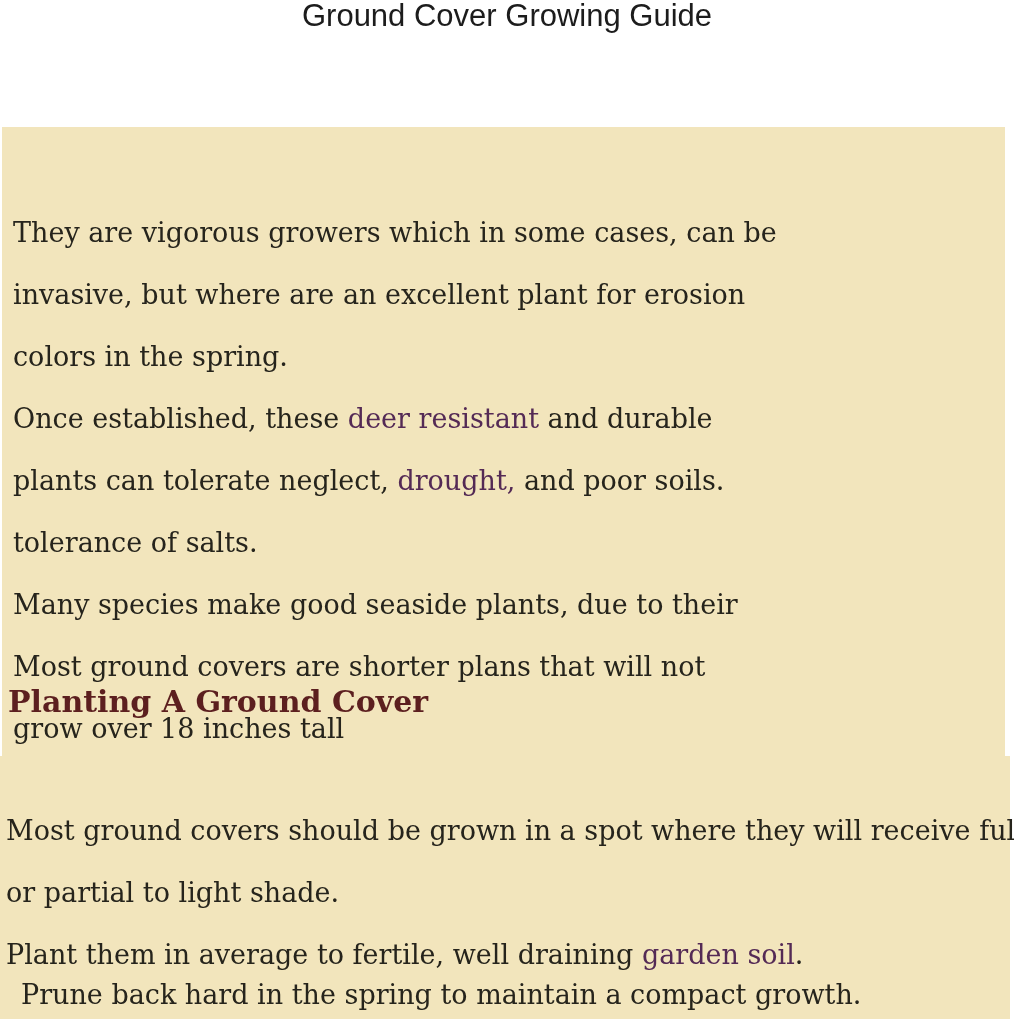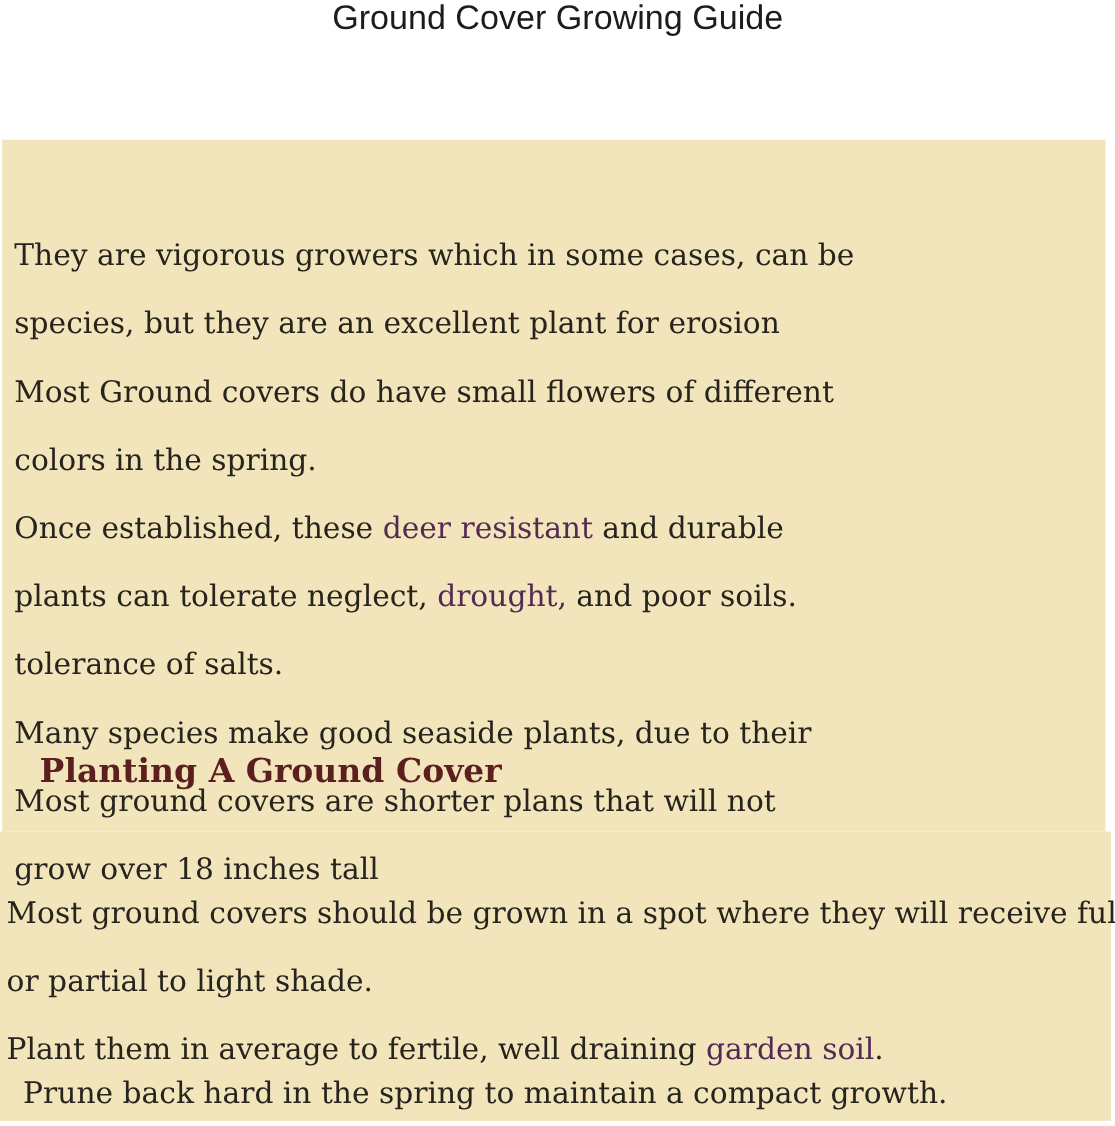--- a/index.html
+++ b/index.html
@@ -66,38 +66,36 @@
     cursor: pointer;
   }
   .section-heading {
     position: absolute;
     left: 8px;
     top: 684px;
     font-size: 30px;
     font-weight: bold;
     color: var(--heading-color, #5c1f1f);
     white-space: nowrap;
-    margin-left: 28px;
   }
 </style>
 </head>
 <body>
 
 <div class="page">
 
   <div class="page-title">Ground Cover Growing Guide</div>
 
   <div class="panel panel-upper"></div>
 
   <div class="panel panel-lower"></div>
 
   <div class="textblock intro-paragraph">
       <div class="line"><span>They are vigorous growers which in some cases, can be</span></div>
-      <div class="line"><span>species, but they are an excellent plant for erosion</span></div>
-      <div class="line"><span>Most Ground covers do have small flowers of different</span></div>
+      <div class="line"><span>invasive, but where are an excellent plant for erosion</span></div>
       <div class="line"><span>colors in the spring.</span></div>
       <div class="line"><span>Once established, these </span><span class="link">deer resistant</span><span> and durable</span></div>
       <div class="line"><span>plants can tolerate neglect, </span><span class="link">drought,</span><span> and poor soils.</span></div>
       <div class="line"><span>tolerance of salts.</span></div>
       <div class="line"><span>Many species make good seaside plants, due to their</span></div>
       <div class="line"><span>Most ground covers are shorter plans that will not</span></div>
       <div class="line"><span>grow over 18 inches tall</span></div>
     </div>
 
   <div class="section-heading">Planting A Ground Cover</div>

